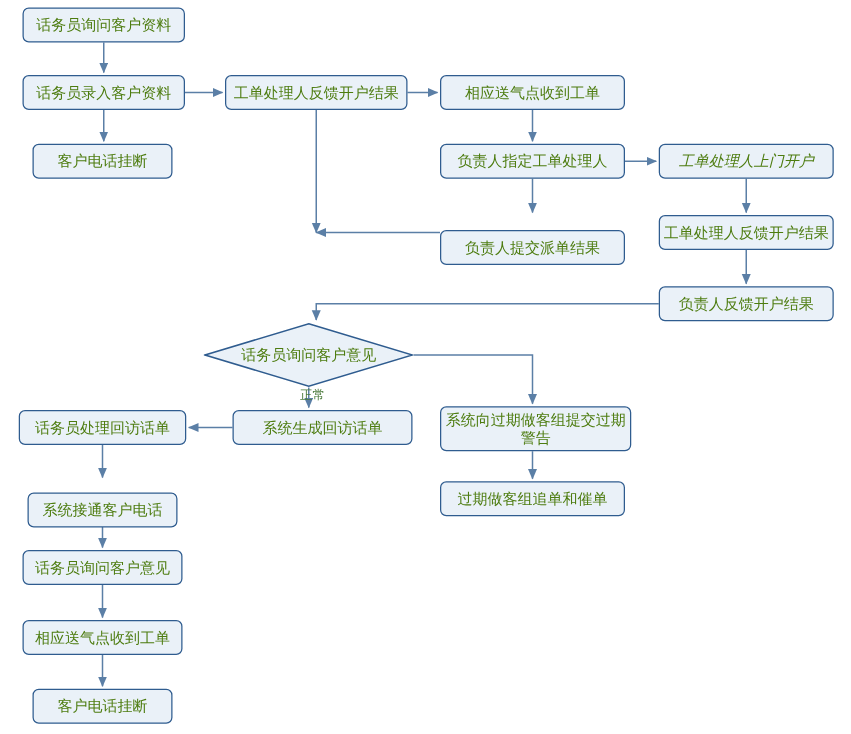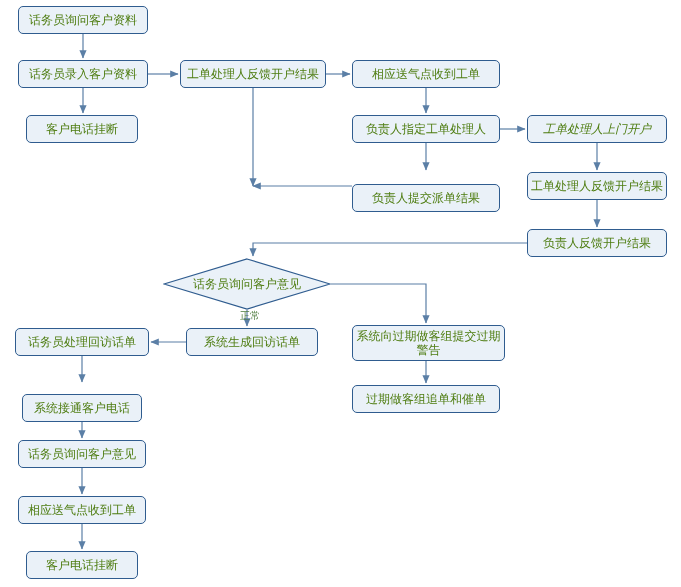--- a/index.html
+++ b/index.html
@@ -139,21 +139,21 @@
 
   <div class="node" style="left:527px;top:229px;width:140px;height:28px;">负责人反馈开户结果</div>
 
   <div class="node diamond" style="left:163px;top:258px;width:168px;height:52px;">
     <svg class="diamond-shape" viewBox="0 0 168 52" preserveAspectRatio="none">
       <polygon points="84,1 167,26 84,51 1,26" fill="#eaf1f8" stroke="#2f5c8f" stroke-width="1.2"></polygon>
     </svg>
     <span class="diamond-label">话务员询问客户意见</span>
   </div>
 
-  <div class="node" style="left:186px;top:328px;width:132px;height:28px;">系统生成回访话单</div>
+  <div class="node" style="left:186px;top:328px;width:144px;height:28px;">系统生成回访话单</div>
 
   <div class="node" style="left:352px;top:325px;width:153px;height:36px;">系统向过期做客组提交过期
 警告</div>
 
   <div class="node" style="left:352px;top:385px;width:148px;height:28px;">过期做客组追单和催单</div>
 
   <div class="node" style="left:15px;top:328px;width:134px;height:28px;">话务员处理回访话单</div>
 
   <div class="node" style="left:22px;top:384px;width:120px;height:28px;margin-top:10px;">系统接通客户电话</div>
 

